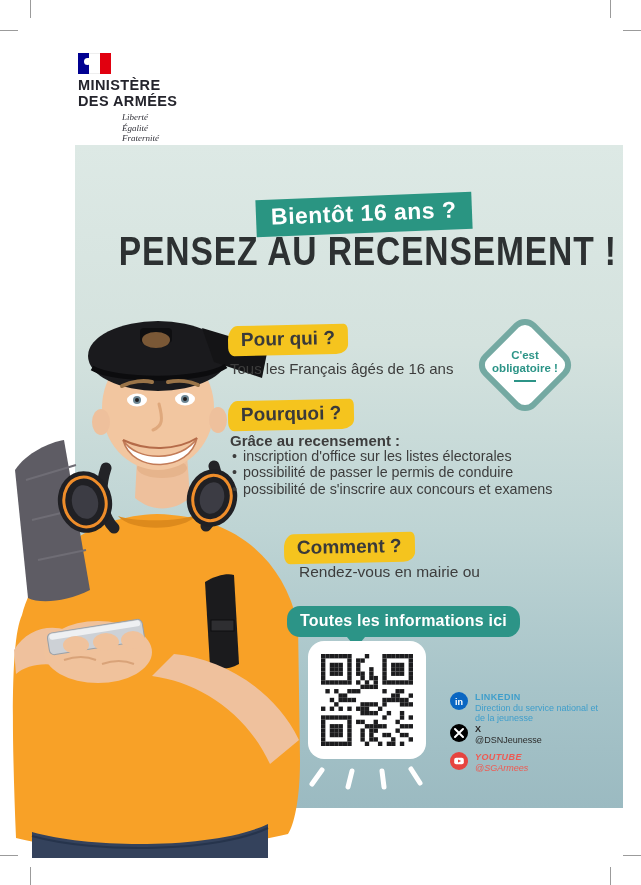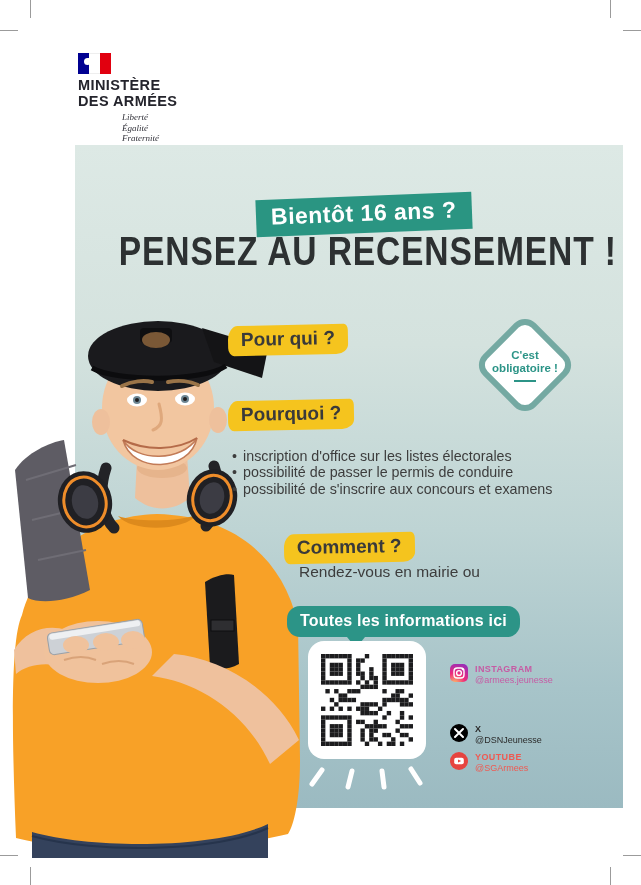--- a/index.html
+++ b/index.html
@@ -150,30 +150,32 @@
       <rect x="42" y="306" width="96" height="22" rx="5" fill="#cdd1d6" stroke="#9aa0a7"></rect>
       <rect x="44" y="307" width="92" height="6" rx="3" fill="#eef0f2"></rect>
     </g>
     <ellipse cx="70" cy="325" rx="13" ry="9" fill="#f0c29c"></ellipse>
     <ellipse cx="100" cy="322" rx="13" ry="9" fill="#f0c29c"></ellipse>
     <ellipse cx="127" cy="320" rx="12" ry="9" fill="#f0c29c"></ellipse>
     <path d="M58,340 C70,336 80,336 90,340 M96,344 C108,340 118,340 128,344" stroke="#d9a379" stroke-width="2" fill="none"></path>
   </svg>
 
   <div class="chip" style="left:228px;top:325px;">Pour qui ?</div>
+  <div class="body-txt" style="left:230px;top:360px;">Tous les Français âgés de 16 ans</div>
 
   <div class="badge">
     <div class="badge-inner">
       <span>C'est</span>
       <span>obligatoire !</span>
       <span class="dash"></span>
     </div>
   </div>
 
   <div class="chip" style="left:228px;top:400px;">Pourquoi ?</div>
+  <div class="body-txt" style="left:230px;top:432px;font-weight:bold;">Grâce au recensement :</div>
   <ul class="why-list">
     <li>inscription d'office sur les listes électorales</li>
     <li>possibilité de passer le permis de conduire</li>
     <li>possibilité de s'inscrire aux concours et examens</li>
   </ul>
 
   <div class="chip" style="left:284px;top:533px;">Comment ?</div>
   <div class="body-txt" style="left:299px;top:563px;font-size:15.5px;line-height:18.5px;">
     <div>Rendez-vous en mairie ou</div>
   </div>
@@ -387,53 +389,44 @@
 
   <svg class="abs" style="left:302px;top:760px;" width="130" height="30">
     <g stroke="#ffffff" stroke-width="5" stroke-linecap="round">
       <line x1="10" y1="24" x2="20" y2="10"></line>
       <line x1="46" y1="27" x2="50" y2="11"></line>
       <line x1="82" y1="27" x2="80" y2="11"></line>
       <line x1="118" y1="23" x2="109" y2="9"></line>
     </g>
   </svg>
 
-  <div class="social-item" style="top:664px;">
+
+  <div class="social-item" style="top:692px;">
     <svg class="social-icon" viewBox="0 0 18 18">
-      <defs>
-          <radialGradient id="igg" cx="25%" cy="110%" r="150%">
-        <stop offset="0%" stop-color="#fdc468"></stop>
-            <stop offset="40%" stop-color="#ee2a7b"></stop>
-            <stop offset="100%" stop-color="#6a2ed8"></stop>
-      </radialGradient>
-        </defs>
-      <rect width="18" height="18" rx="5" fill="url(#igg)"></rect>
-      <rect x="4" y="4" width="10" height="10" rx="3.2" fill="none" stroke="#fff" stroke-width="1.4"></rect>
-      <circle cx="9" cy="9" r="2.4" fill="none" stroke="#fff" stroke-width="1.4"></circle>
-      <circle cx="12.6" cy="5.4" r="0.9" fill="#fff"></circle>
+      <circle cx="9" cy="9" r="9" fill="#0a66c2"></circle>
+      <text x="9" y="12.6" text-anchor="middle" font-family="Liberation Sans, sans-serif" font-size="9" font-weight="bold" fill="#fff">in</text>
     </svg>
-    <div class="social-txt c-ig">
-      <div class="net">INSTAGRAM</div>
-      <div>@armees.jeunesse</div>
+    <div class="social-txt c-li">
+      <div class="net">LINKEDIN</div>
+      <div>Direction du service national et de la jeunesse</div>
     </div>
   </div>
-
 
   <div class="social-item" style="top:724px;">
     <svg class="social-icon" viewBox="0 0 18 18">
       <circle cx="9" cy="9" r="9" fill="#000"></circle>
       <path d="M5 5 L13 13 M13 5 L5 13" stroke="#fff" stroke-width="2" stroke-linecap="round"></path>
     </svg>
     <div class="social-txt c-x">
       <div class="net">X</div>
       <div>@DSNJeunesse</div>
     </div>
   </div>
 
-  <div class="social-item" style="top:752px;">
+  <div class="social-item" style="top:752px;font-style:italic;">
     <svg class="social-icon" viewBox="0 0 18 18">
       <circle cx="9" cy="9" r="9" fill="#e6443f"></circle>
       <rect x="4.2" y="5.8" width="9.6" height="6.4" rx="2" fill="#fff"></rect>
       <polygon points="8,7.4 11.2,9 8,10.6" fill="#e6443f"></polygon>
     </svg>
     <div class="social-txt c-yt">
       <div class="net">YOUTUBE</div>
       <div>@SGArmees</div>
     </div>
   </div>

